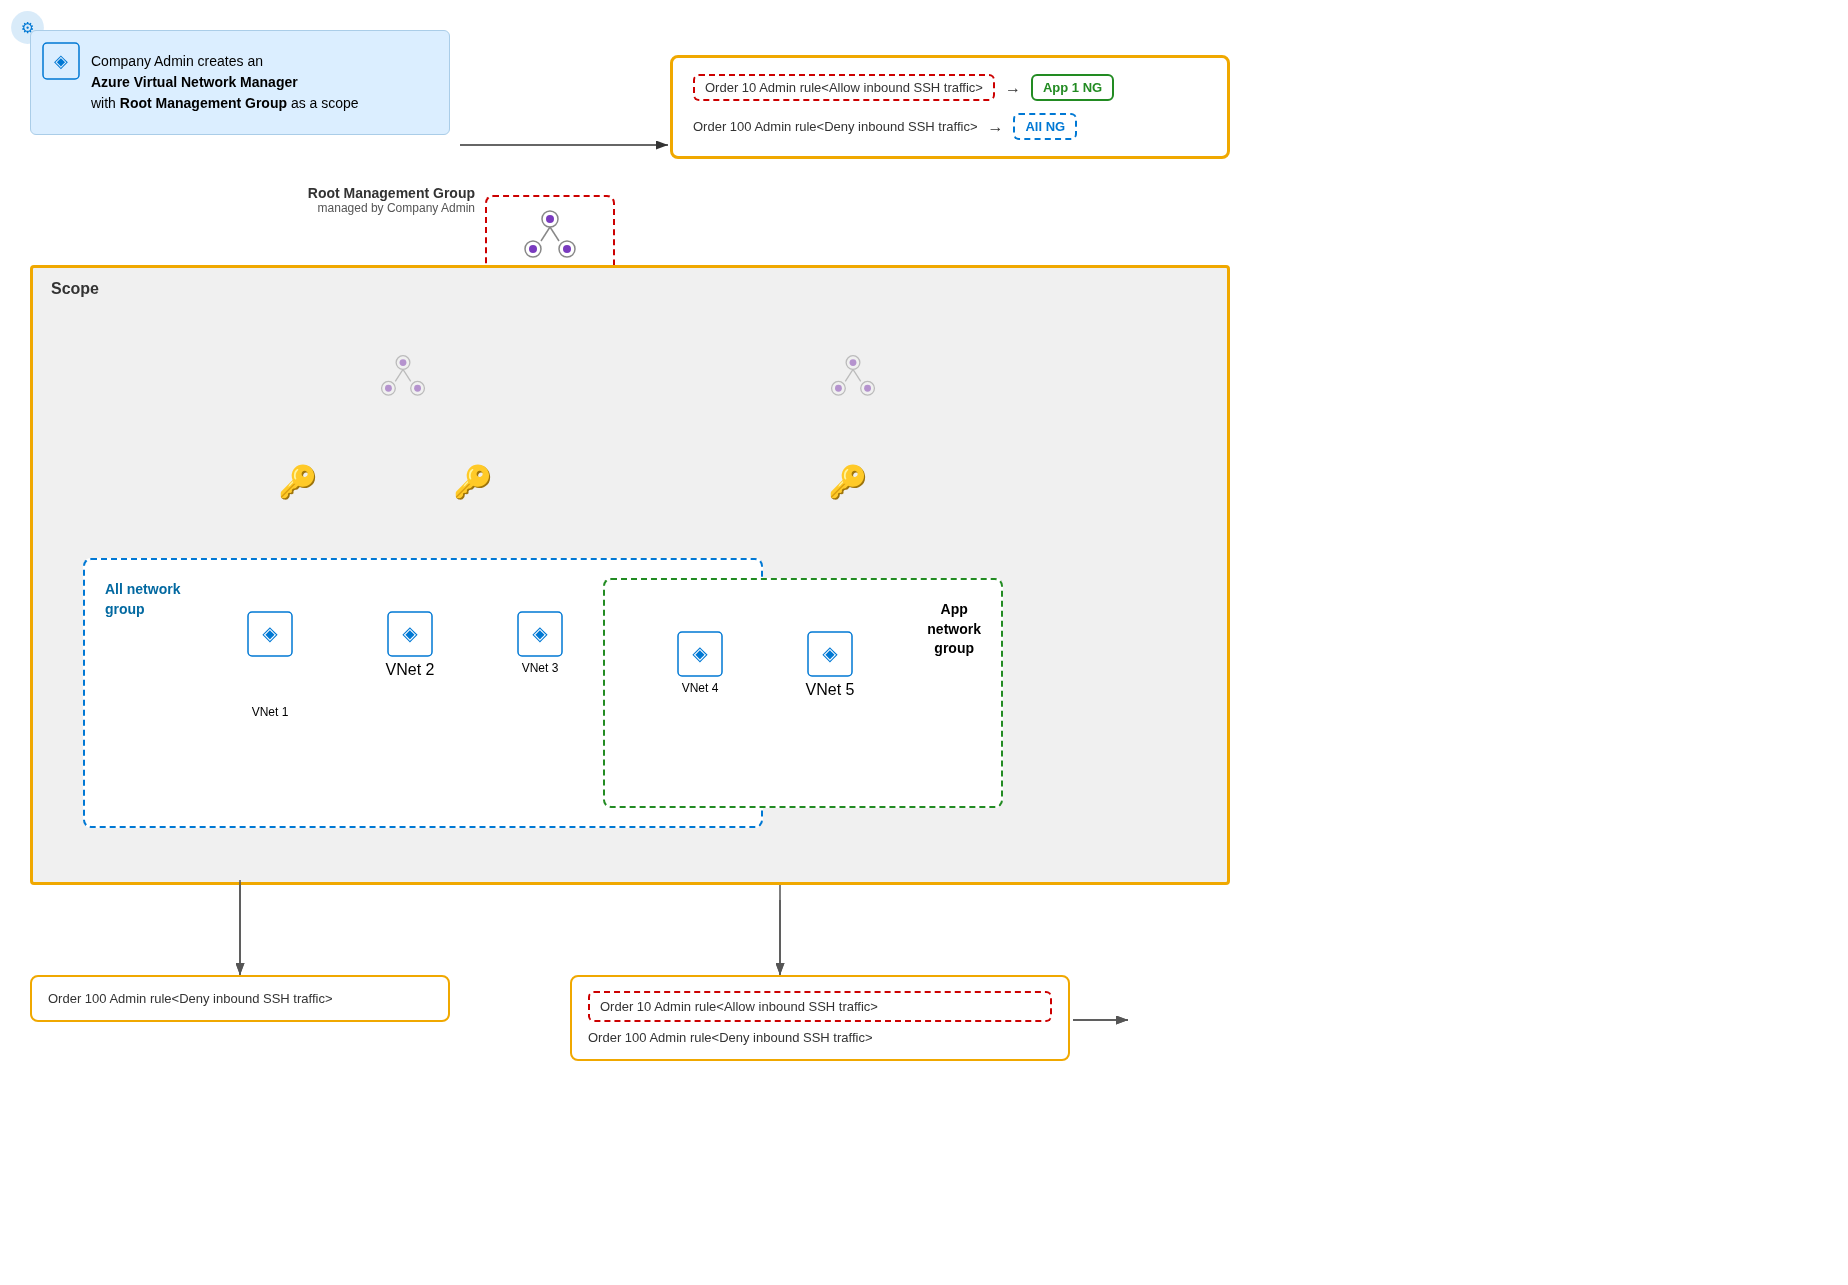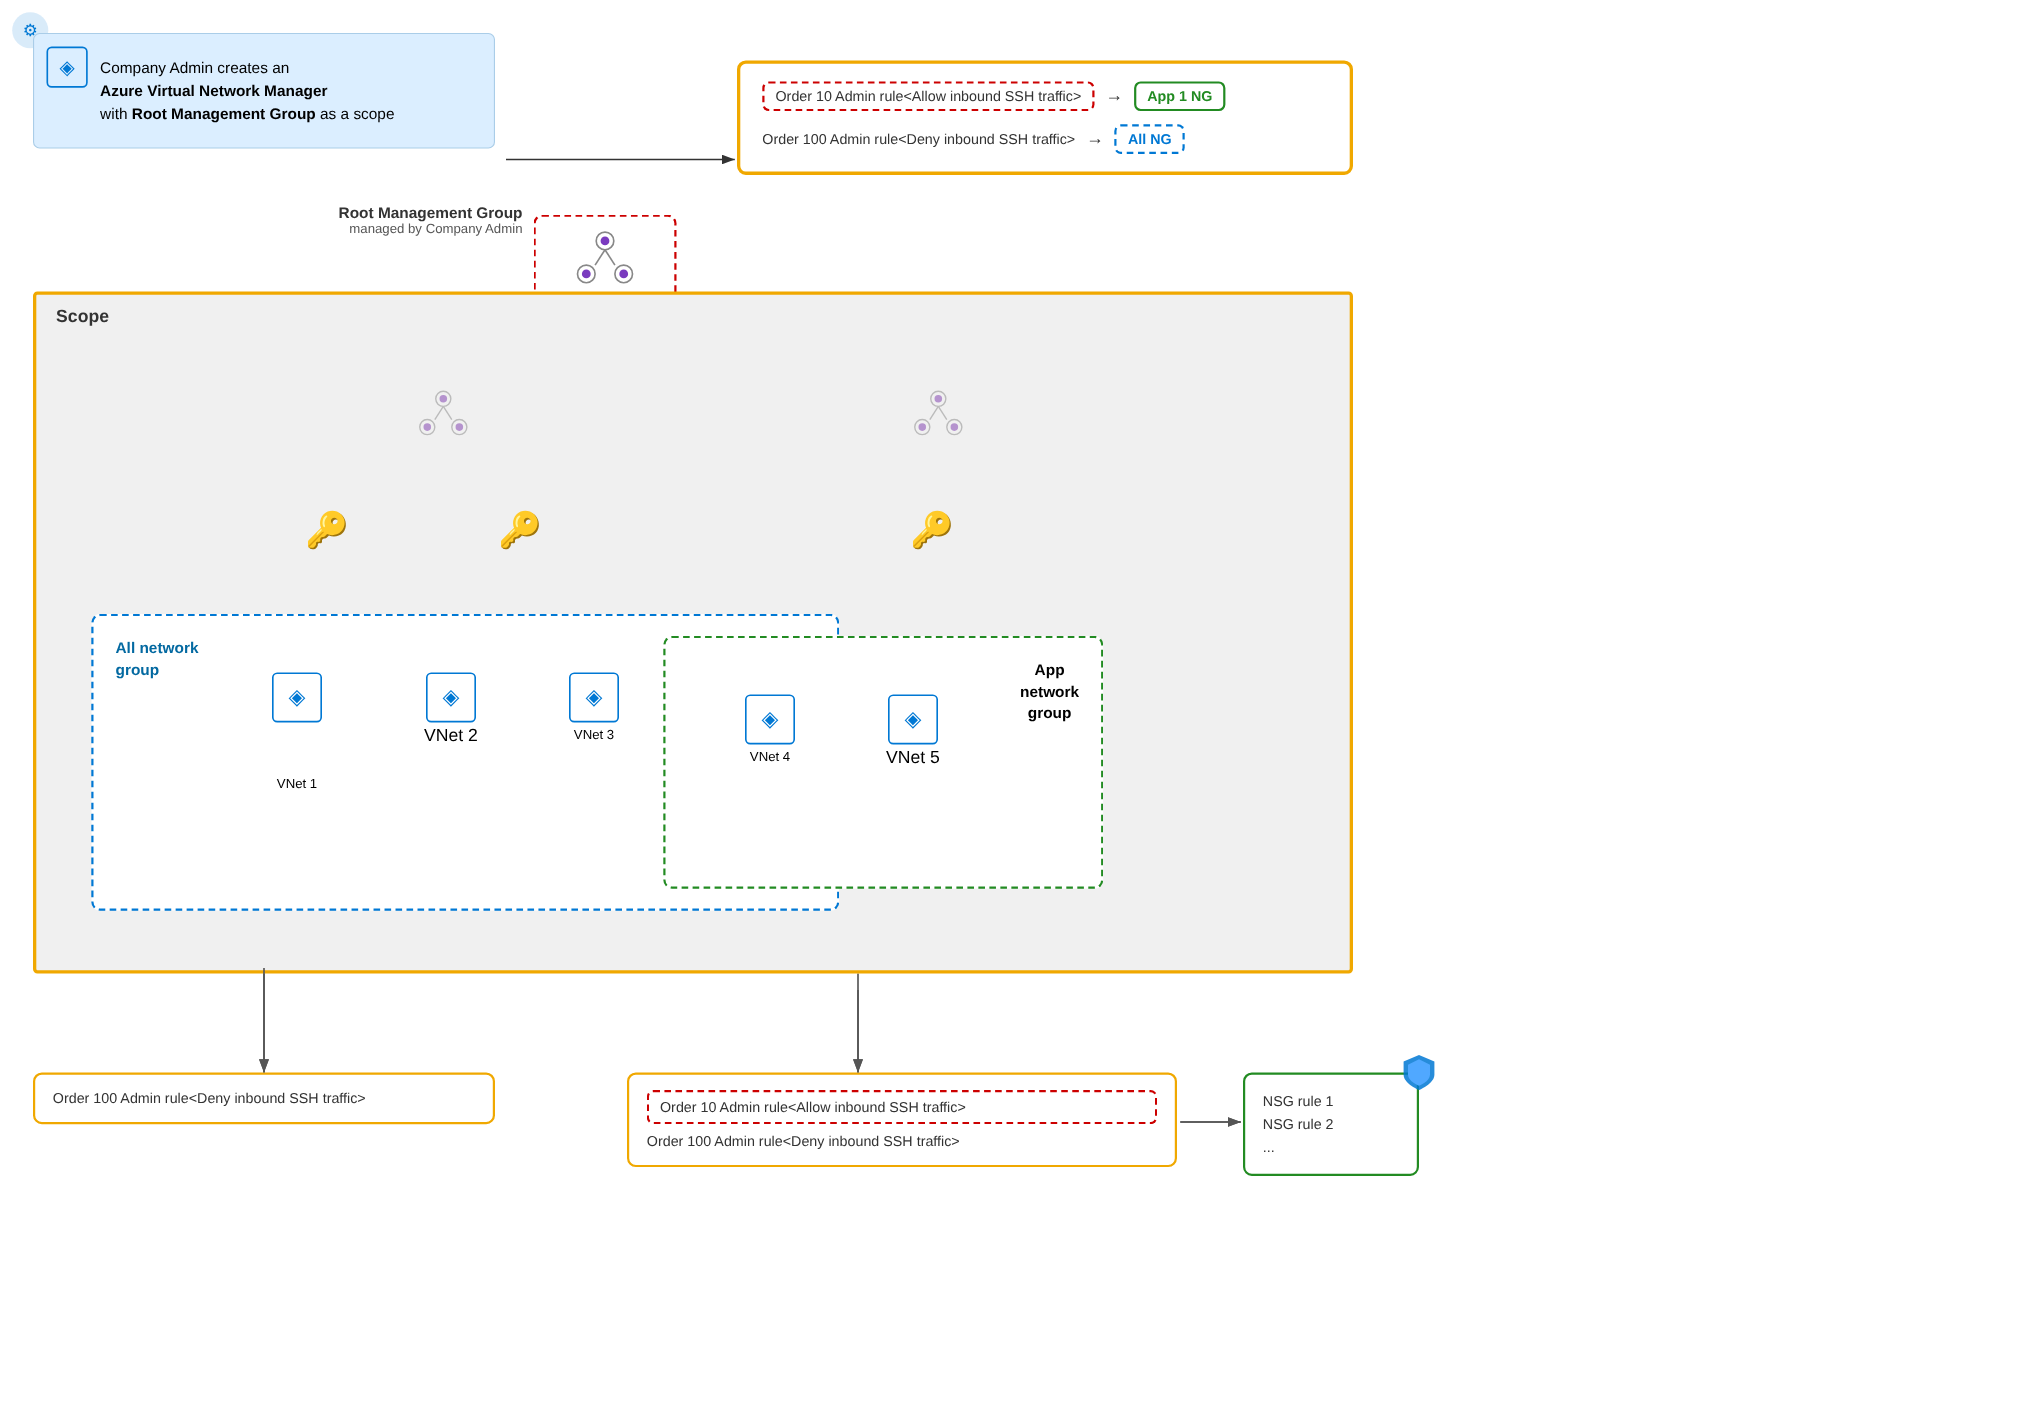--- a/index.html
+++ b/index.html
@@ -434,32 +434,20 @@
 
   <div class="bottom-right-rule">
     <div class="bottom-right-inner">
       <span>Order 10 Admin rule&lt;Allow inbound SSH traffic&gt;</span>
     </div>
     <div>
       <span>Order 100 Admin rule&lt;Deny inbound SSH traffic&gt;</span>
     </div>
   </div>
 
-  <div class="nsg-box">
-
-    <div style="position:absolute; top:-20px; right:-20px;">
-      <svg width="36" height="36" viewBox="0 0 36 36">
-        <path d="M18 2 L32 8 L32 20 C32 28 18 34 18 34 C18 34 4 28 4 20 L4 8 Z" fill="#0078d4" opacity="0.85"></path>
-        <path d="M18 6 L28 11 L28 20 C28 26 18 30 18 30 C18 30 8 26 8 20 L8 11 Z" fill="#50a8ff"></path>
-      </svg>
-    </div>
-    <div>NSG rule 1</div>
-    <div>NSG rule 2</div>
-    <div>...</div>
-  </div>
 
   <svg style="position:absolute; top:0; left:0; width:1848px; height:1285px; pointer-events:none;">
     <defs>
       <marker id="arr2" markerWidth="8" markerHeight="6" refX="8" refY="3" orient="auto">
         <polygon points="0 0, 8 3, 0 6" fill="#555"></polygon>
       </marker>
     </defs>
 
     <line x1="240" y1="880" x2="240" y2="975" stroke="#555" stroke-width="1.5" marker-end="url(#arr2)"></line>
 

